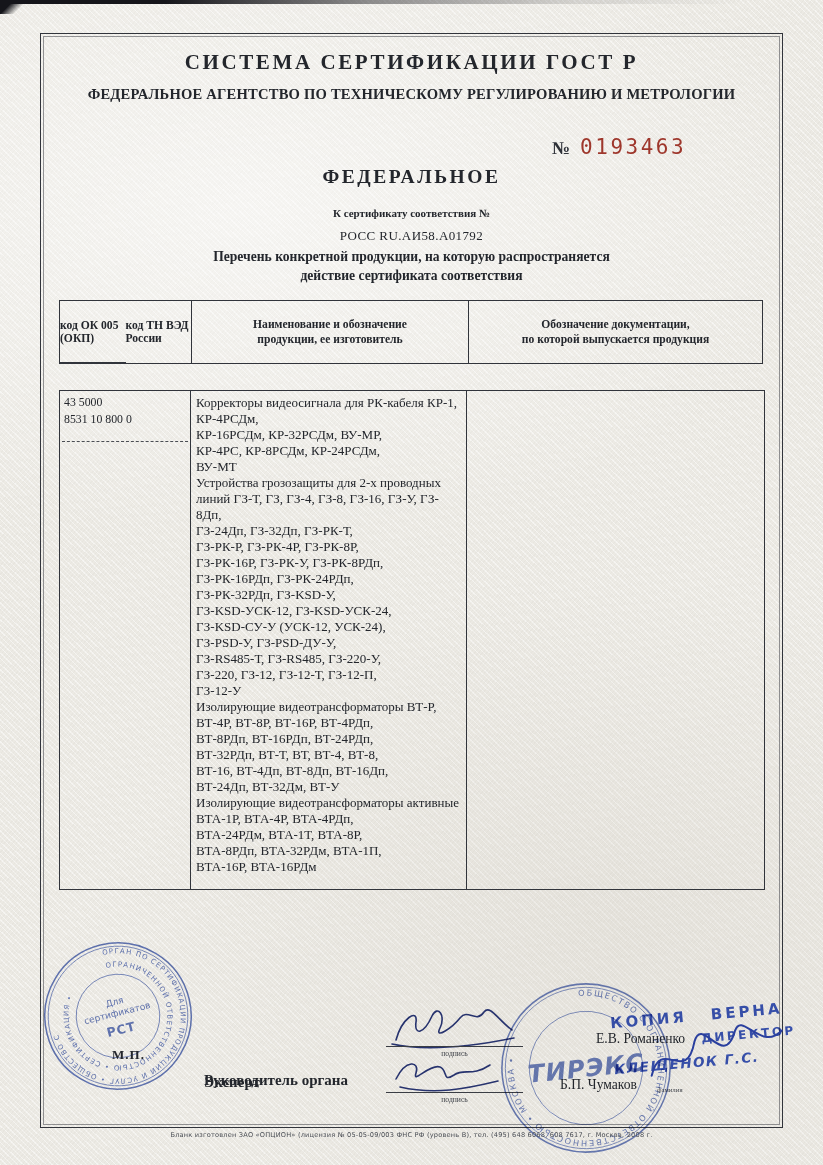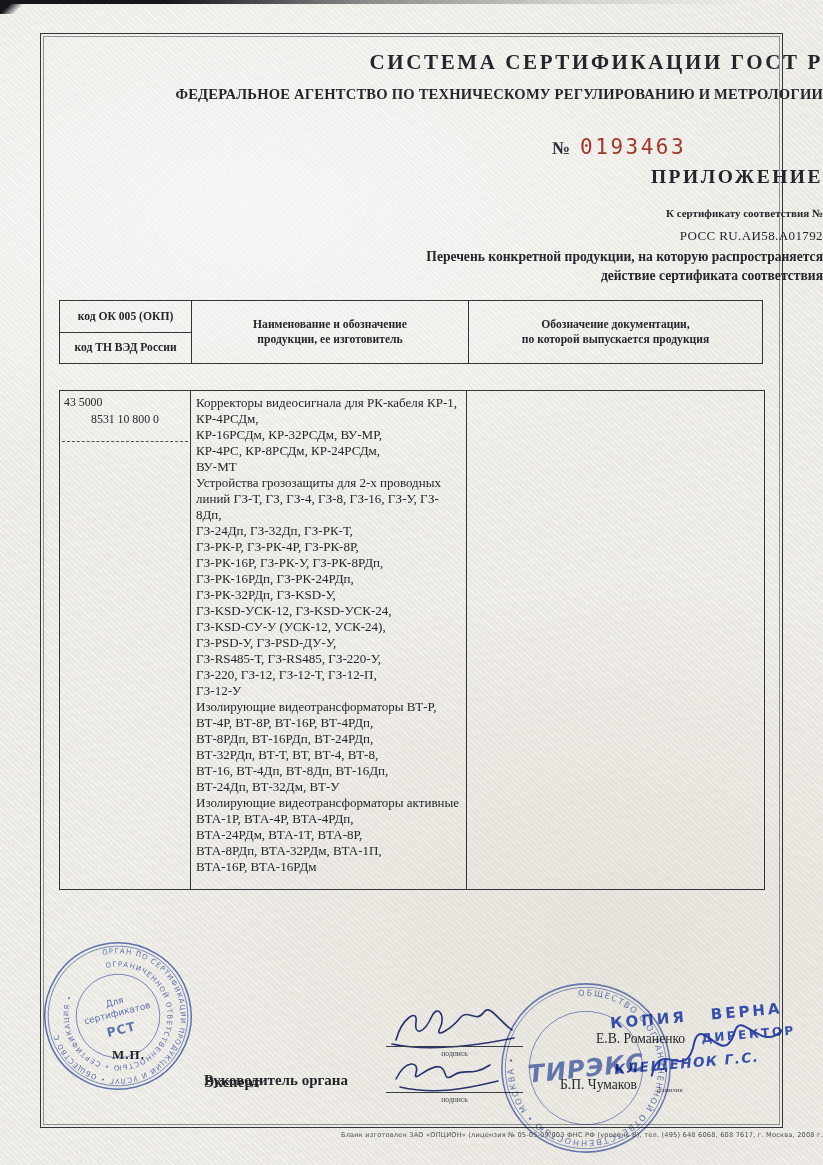--- a/index.html
+++ b/index.html
@@ -14,50 +14,50 @@
       #eceae4;
   }
   .scan-top{position:absolute;top:0;left:0;width:100%;height:4px;
     background:linear-gradient(90deg,#15151a 0 20%, rgba(21,21,26,.45) 45%, rgba(21,21,26,.12) 70%, transparent 90%);}
   .scan-corner{position:absolute;top:0;left:0;width:26px;height:14px;
     background:linear-gradient(135deg,#15151a 35%, transparent 70%);}
   .frame{position:absolute;left:40px;top:33px;width:741px;height:1093px;border:1.6px solid #31343b;}
   .frame::after{content:"";position:absolute;inset:2px;border:0.8px solid rgba(49,52,59,.5);}
 
   .abs{position:absolute;}
-  .ctr{left:0;width:100%;text-align:right;}
+  .ctr{left:0;width:100%;text-align:center;}
   .b{font-weight:bold;}
 
   .title{top:50px;font-size:21px;letter-spacing:2.6px;}
   .agency{top:86px;font-size:14.6px;letter-spacing:.2px;}
   .number-row{top:135px;left:552px;font-size:18px;white-space:nowrap;}
   .number-label{font-weight:bold;color:#2e3138;margin-right:10px;}
   .number-value{font-family:"DejaVu Sans Mono",monospace;font-size:21px;color:#9e372c;letter-spacing:2.5px;}
   .doc-title{top:166px;font-size:19.5px;letter-spacing:2.5px;}
   .cert-caption{top:207px;font-size:11px;}
   .cert-number{top:228px;font-size:13px;letter-spacing:.4px;}
   .scope1{top:249px;font-size:13.6px;}
   .scope2{top:268px;font-size:13.6px;}
 
   
   .thead{position:absolute;left:59px;top:300px;width:704px;height:62px;
     border-top:1.3px solid #31343b;border-bottom:1.3px solid #31343b;display:flex;}
-  .thead .c1{width:131px;border-left:1.3px solid #31343b;border-right:1.3px solid #31343b;display:flex;flex-direction:column;}
+  .thead .c1{width:131px;border-left:1.3px solid #31343b;border-right:1.3px solid #31343b;display:flex;}
   .thead .c1 > div{flex:1;display:flex;align-items:center;justify-content:center;font-size:11.6px;font-weight:bold;}
   .thead .c1 .split{border-bottom:1px solid #31343b;}
   .thead .c2{width:276px;border-right:1.3px solid #31343b;display:flex;align-items:center;justify-content:center;
     font-size:11.6px;font-weight:bold;text-align:center;white-space:pre-line;line-height:15px;}
   .thead .c3{flex:1;border-right:1.3px solid #31343b;display:flex;align-items:center;justify-content:center;
     font-size:11.6px;font-weight:bold;text-align:center;white-space:pre-line;line-height:15px;}
 
   .tbody{position:absolute;left:59px;top:390px;width:704px;height:498px;
     border:1.3px solid #31343b;display:flex;}
   .tbody .c1{width:131px;border-right:1.3px solid #31343b;padding:3px 2px 0 2px;box-sizing:border-box;font-size:11.8px;}
   .tbody .c1 .code{padding:1px 2px;}
-  .tbody .c1 .code.dashed{border-bottom:1px dashed #4a4d53;padding-bottom:14px;text-align:center;}
+  .tbody .c1 .code.dashed{border-bottom:1px dashed #4a4d53;padding-bottom:14px;}
   .tbody .c2{width:276px;border-right:1.3px solid #31343b;padding:4px 5px;box-sizing:border-box;
     font-size:13px;line-height:16.0px;white-space:pre-line;}
   .tbody .c3{flex:1;}
 
   
   .mp{left:112px;top:1047px;font-size:13px;font-weight:bold;letter-spacing:1px;}
   .role1{left:204px;top:1028px;font-size:15px;font-weight:bold;margin-top:44px;}
   .role2{left:204px;top:1074px;font-size:15px;font-weight:bold;}
   .sigline{left:386px;width:137px;border-top:1.1px solid #3a3d44;height:0;}
   .sl1{top:1046px;} .sl2{top:1092px;}
@@ -102,21 +102,21 @@
   <div class="scan-corner"></div>
   <div class="frame"></div>
 
   <div class="abs ctr title b">СИСТЕМА СЕРТИФИКАЦИИ ГОСТ Р</div>
   <div class="abs ctr agency b">ФЕДЕРАЛЬНОЕ АГЕНТСТВО ПО ТЕХНИЧЕСКОМУ РЕГУЛИРОВАНИЮ И МЕТРОЛОГИИ</div>
 
   <div class="abs number-row">
     <span class="number-label">№</span><span class="number-value">0193463</span>
   </div>
 
-  <div class="abs ctr doc-title b">ПРИЛОЖЕНИЕ</div>
+  <div class="abs ctr doc-title b">ФЕДЕРАЛЬНОЕ</div>
   <div class="abs ctr cert-caption b">К сертификату соответствия №</div>
   <div class="abs ctr cert-number">РОСС RU.АИ58.А01792</div>
   <div class="abs ctr scope1 b">Перечень конкретной продукции,  на которую распространяется</div>
   <div class="abs ctr scope2 b">действие сертификата соответствия</div>
 
   <div class="thead">
     <div class="c1">
       <div class="split">код ОК 005 (ОКП)</div>
       <div>код ТН ВЭД России</div>
     </div>

